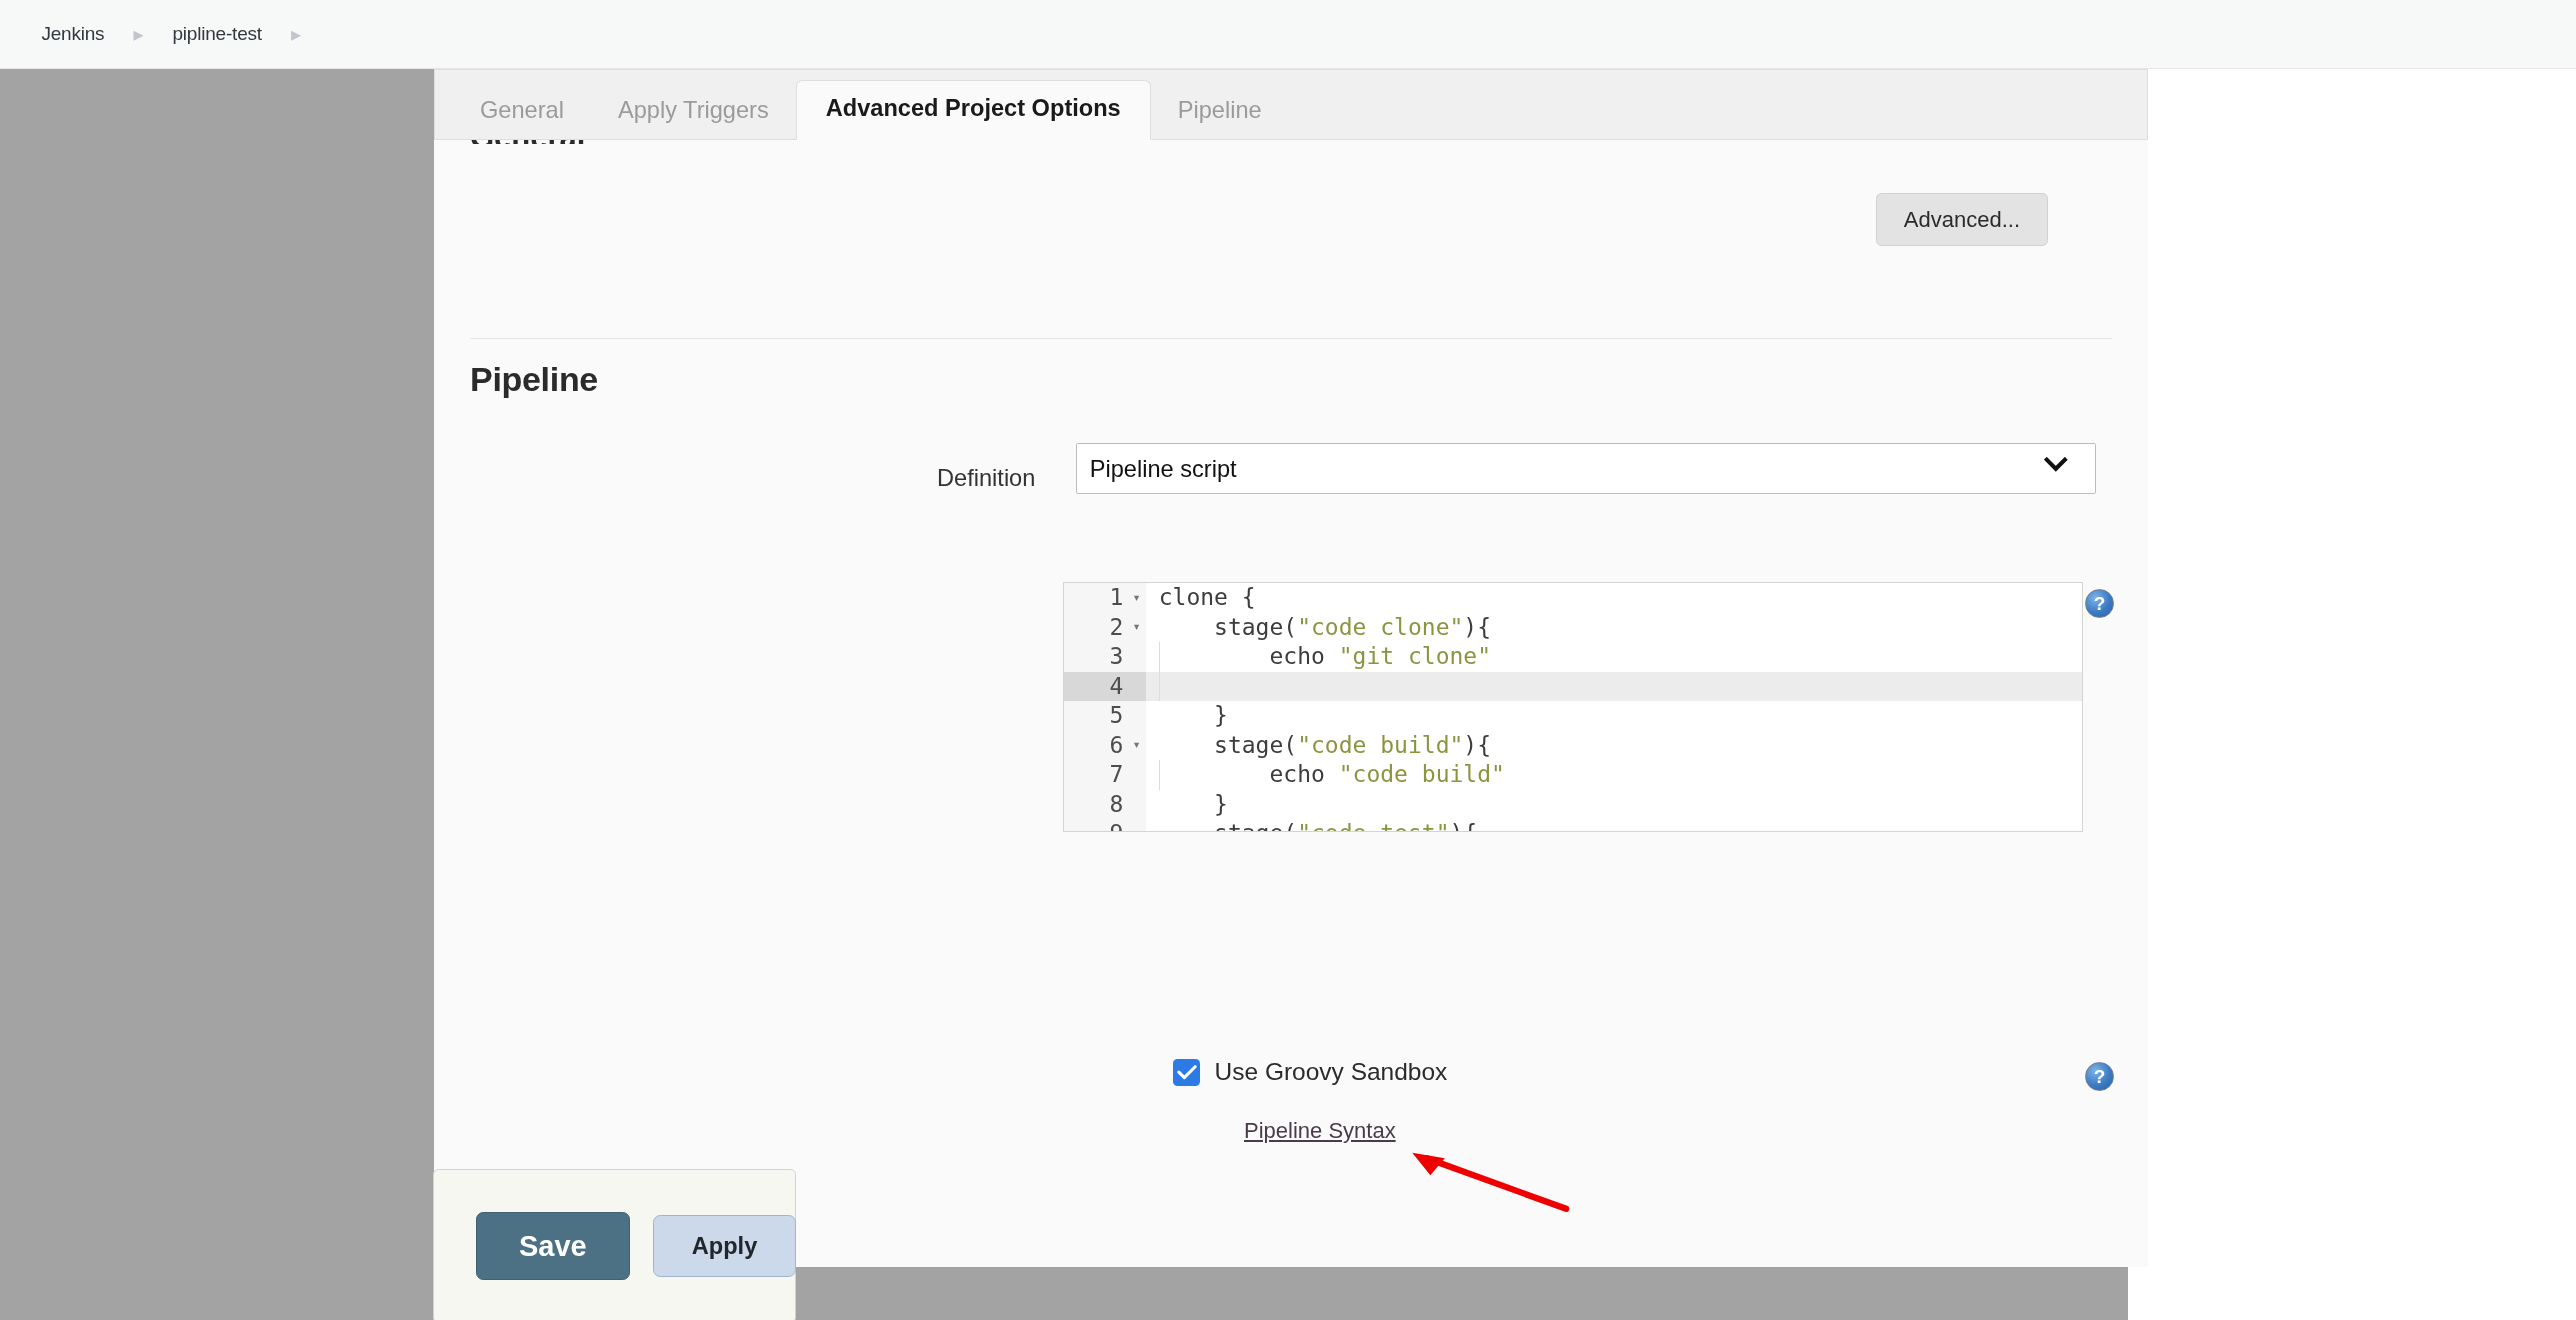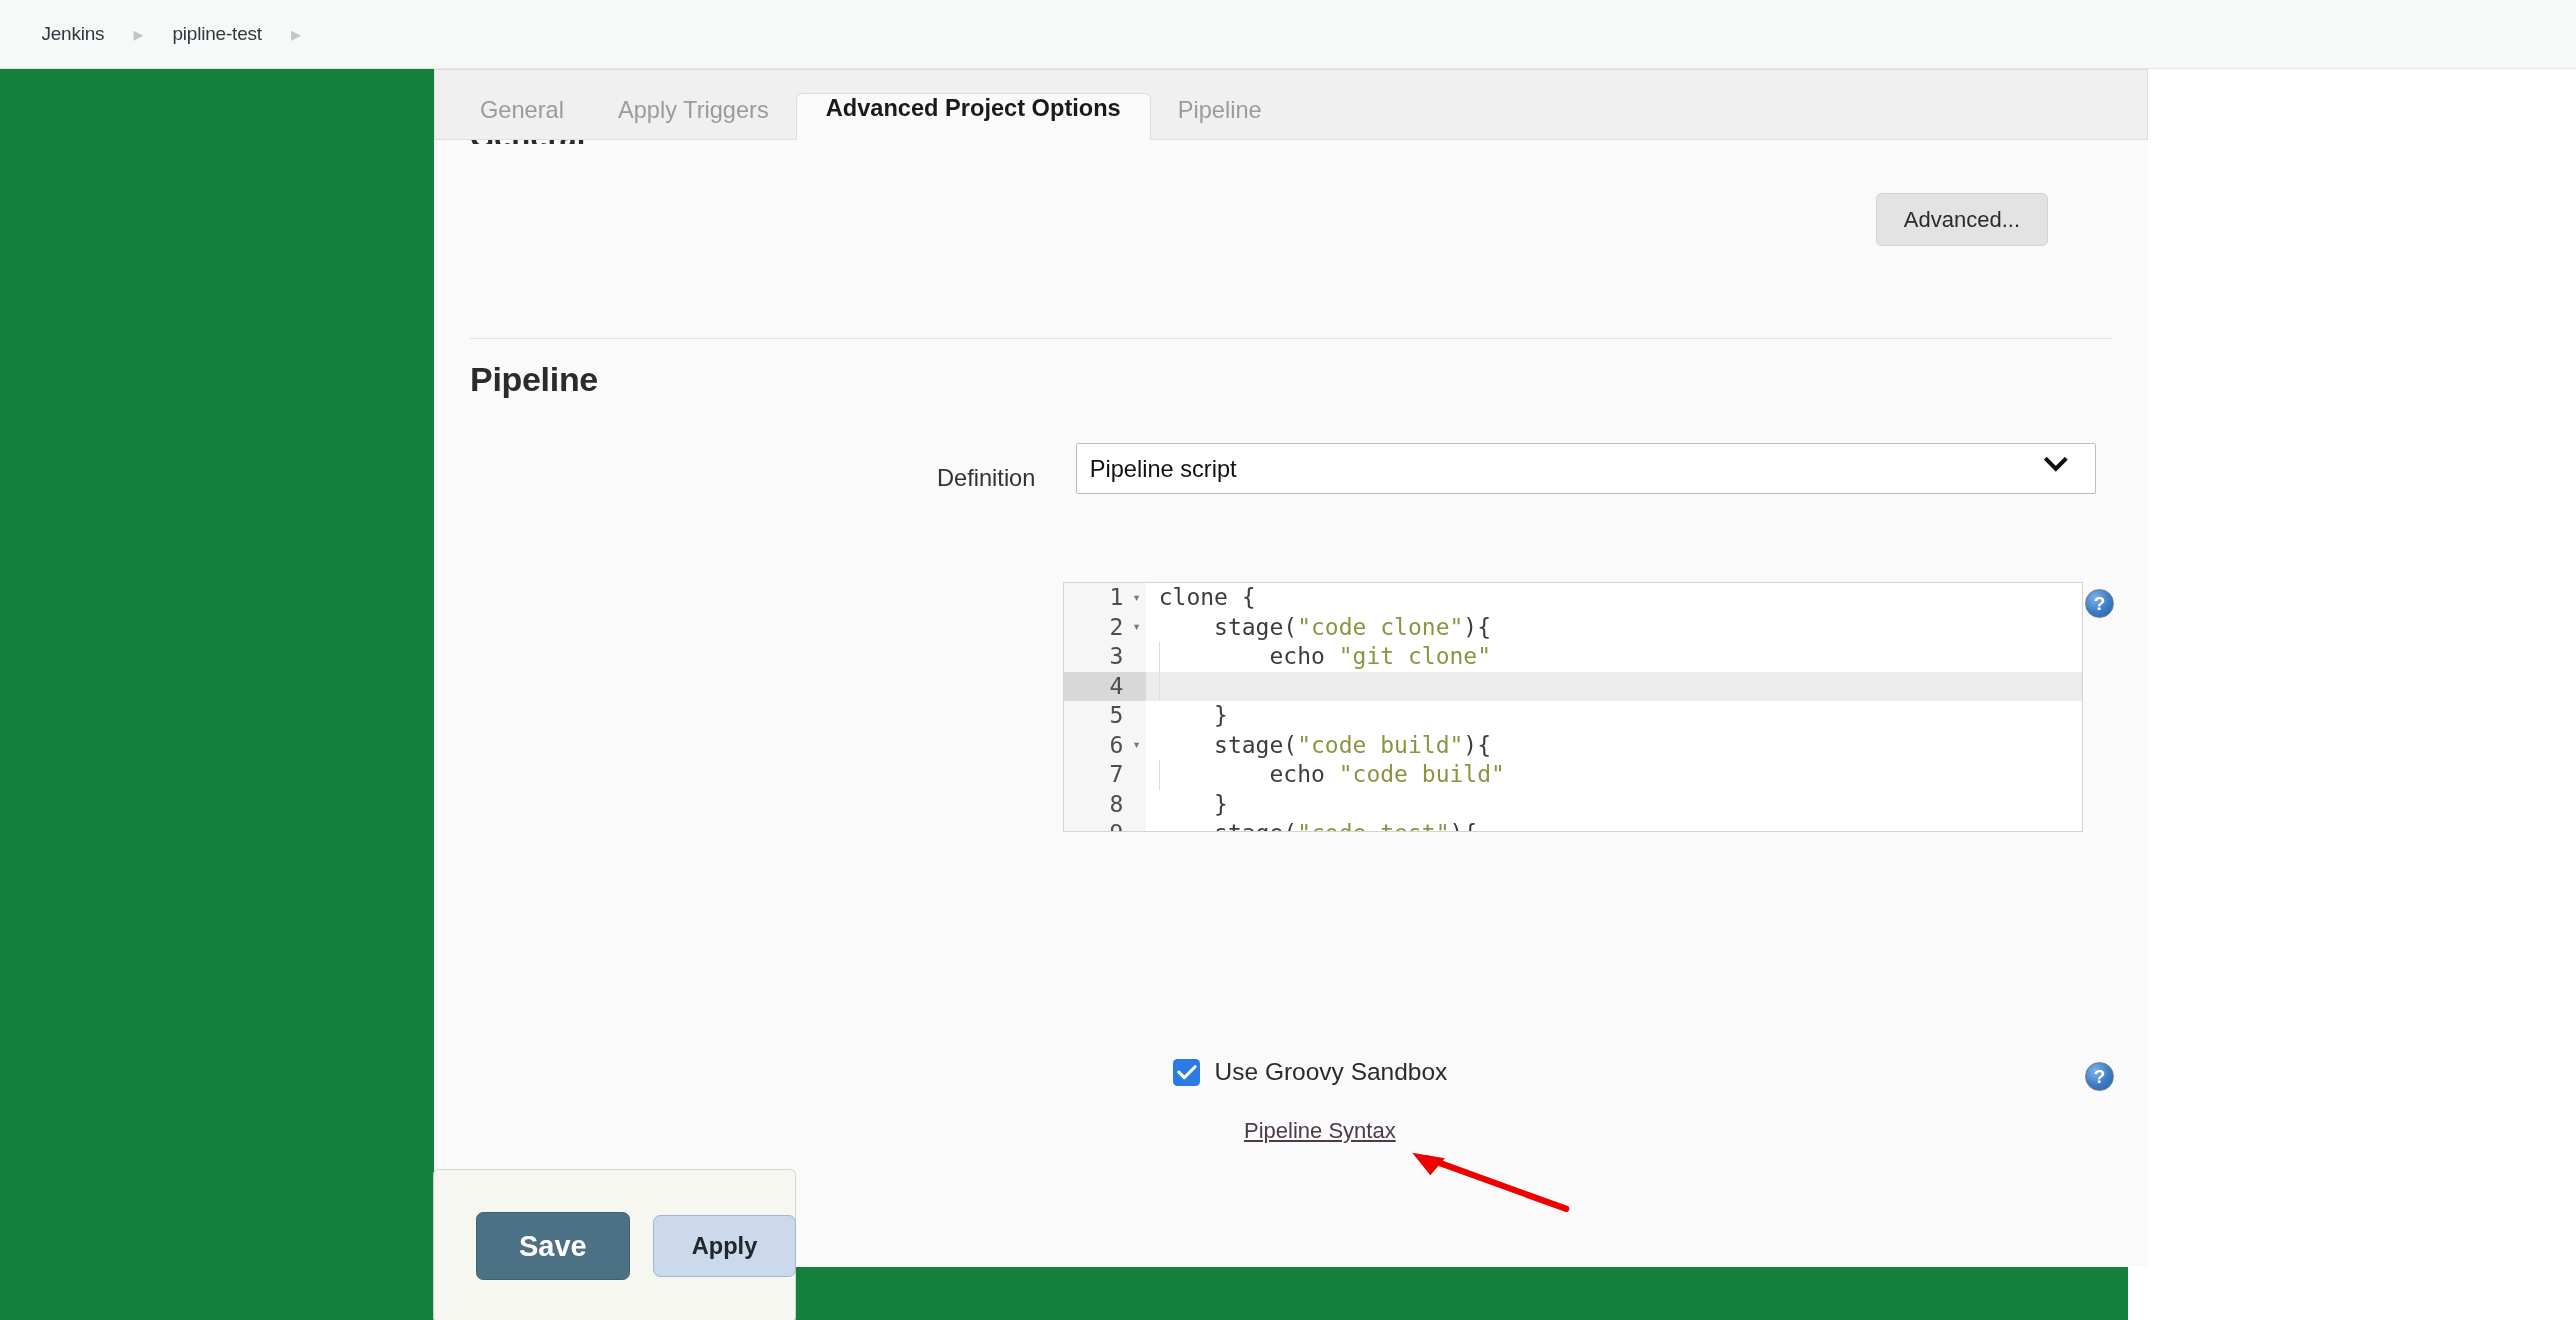--- a/index.html
+++ b/index.html
@@ -34,21 +34,21 @@
     font-size: 20px;
     padding: 0 23.6px;
     user-select: none;
   }
 
   
   #page-body {
     position: relative;
     width: 2128px;
     height: 1252px;
-    background: #15803d;
+    background: #a3a3a3;
   }
 
   
   #config-panel {
     position: absolute;
     left: 434px;
     top: 0px;
     width: 1714px;
     height: 1197px;
     background: #fafafa;
@@ -79,21 +79,21 @@
     position: relative;
     top: 0.9px;
   }
   .tab.active {
     color: #1a1a1a;
     font-weight: bold;
     background: #fafafa;
     border: 0.9px solid #dededd;
     border-bottom: 0.9px solid #fafafa;
     border-radius: 6.3px 6.3px 0 0;
-    padding: 1px 29px 17px 29px;
+    padding: 14px 29px 17px 29px;
     top: 0.9px;
     z-index: 3;
   }
 
   
   #config-content {
     position: absolute;
     left: 434px;
     top: 71px;
     width: 1714px;

